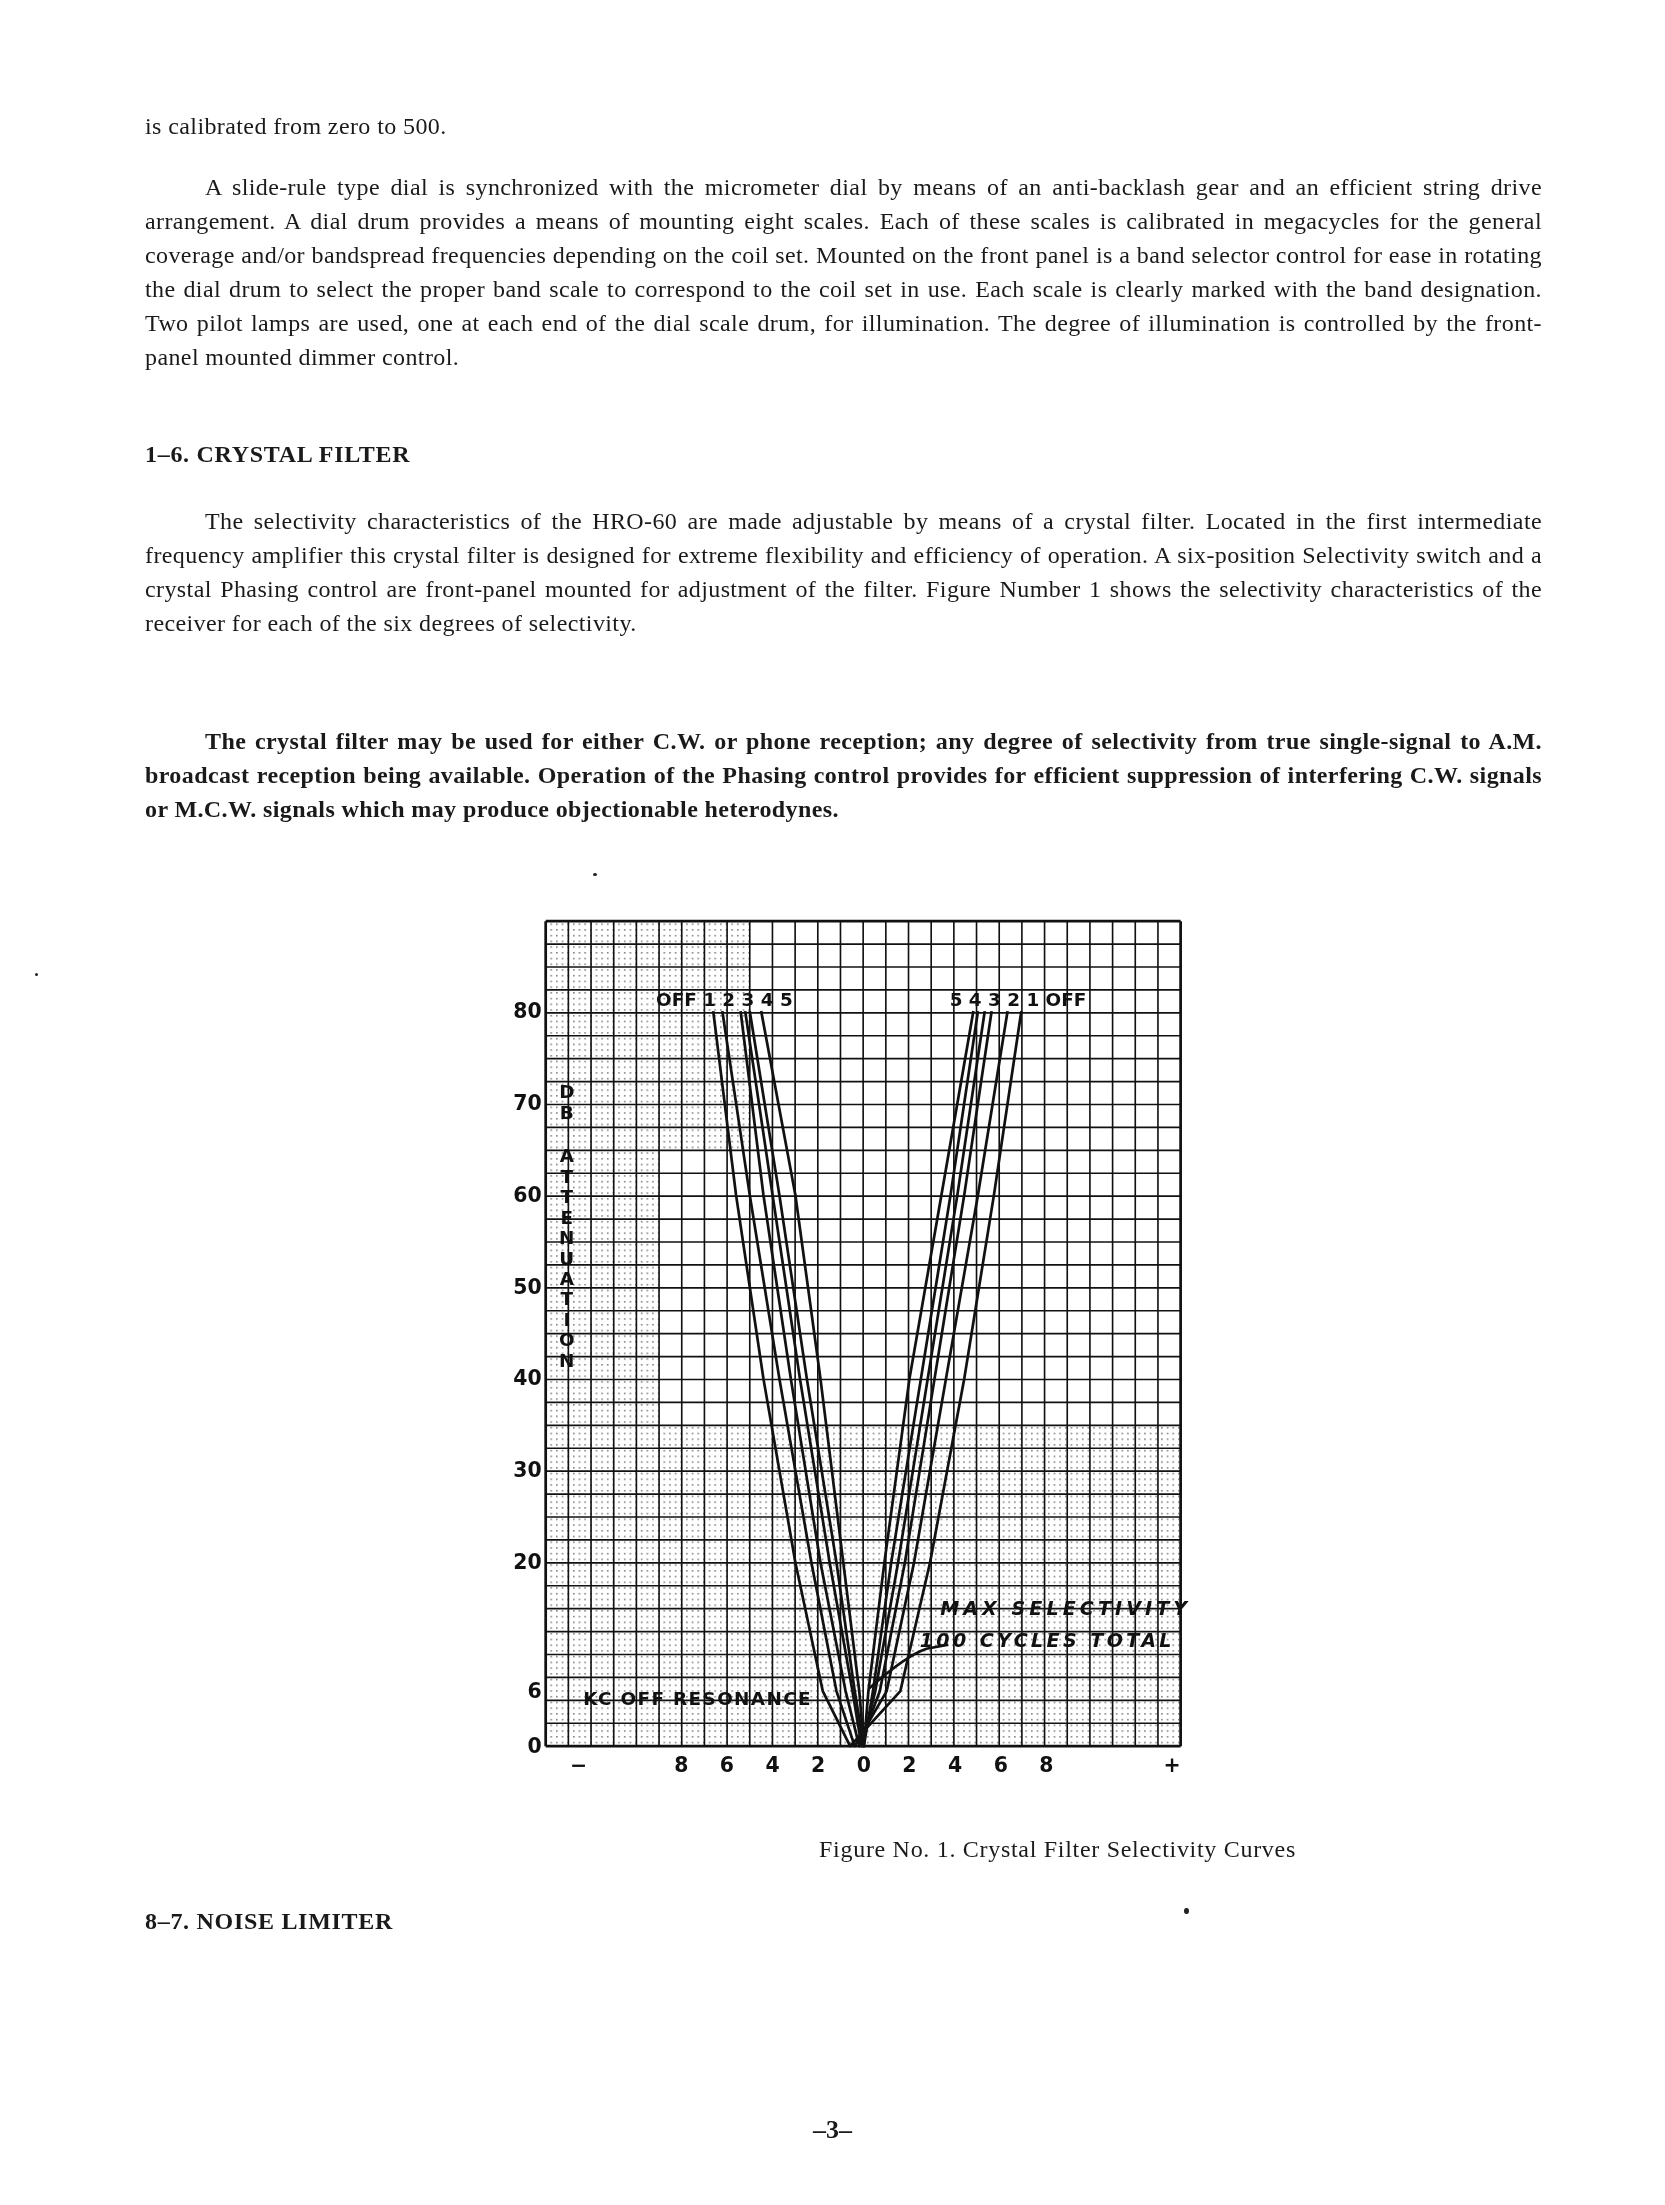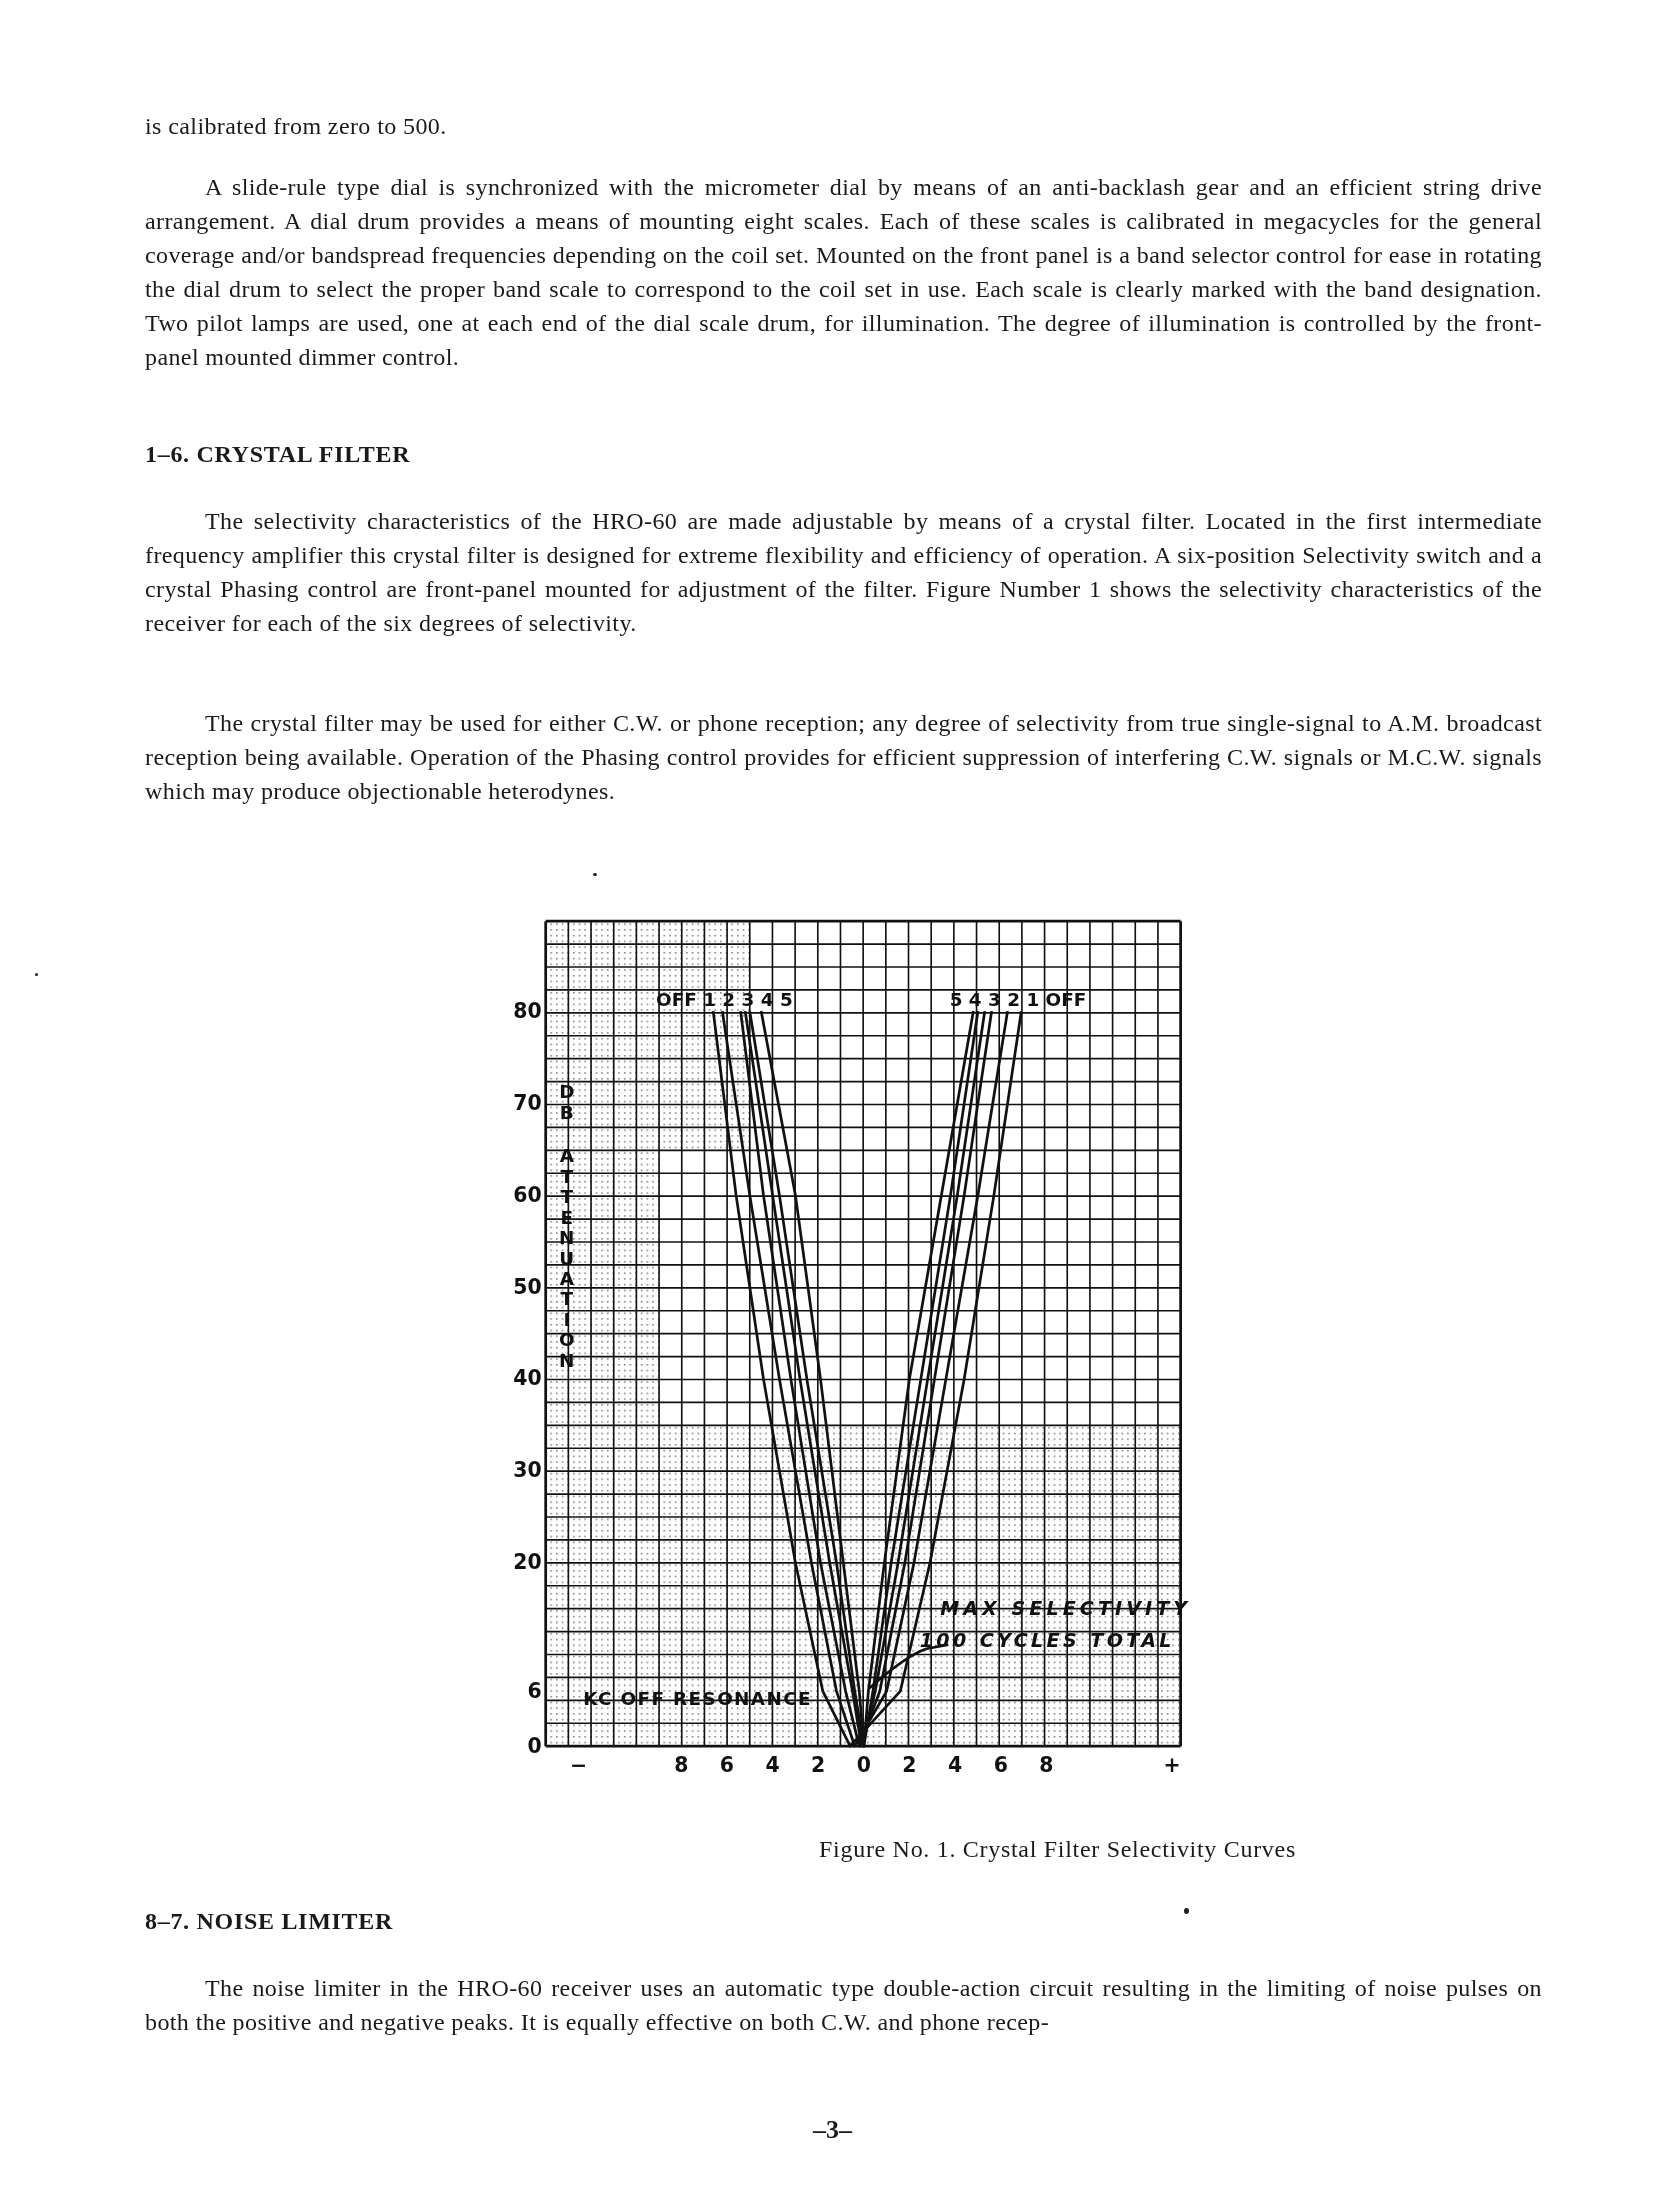--- a/index.html
+++ b/index.html
@@ -24,21 +24,21 @@
 <div class="page">
 
   <p class="para" style="top:109px;">is calibrated from zero to 500.</p>
 
   <p class="para indent" style="top:170px;">A slide-rule type dial is synchronized with the micrometer dial by means of an anti-backlash gear and an efficient string drive arrangement. A dial drum provides a means of mounting eight scales. Each of these scales is calibrated in megacycles for the general coverage and/or bandspread frequencies depending on the coil set. Mounted on the front panel is a band selector control for ease in rotating the dial drum to select the proper band scale to correspond to the coil set in use. Each scale is clearly marked with the band designation. Two pilot lamps are used, one at each end of the dial scale drum, for illumination. The degree of illumination is controlled by the front-panel mounted dimmer control.</p>
 
   <h2 class="heading" style="top:441px;">1–6. CRYSTAL FILTER</h2>
 
   <p class="para indent" style="top:504px;">The selectivity characteristics of the HRO-60 are made adjustable by means of a crystal filter. Located in the first intermediate frequency amplifier this crystal filter is designed for extreme flexibility and efficiency of operation. A six-position Selectivity switch and a crystal Phasing control are front-panel mounted for adjustment of the filter. Figure Number 1 shows the selectivity characteristics of the receiver for each of the six degrees of selectivity.</p>
 
-  <p class="para indent" style="top:706px;">The crystal filter may be used for either C.W. or phone reception; any degree of selectivity from true single-signal to A.M. broadcast reception being available. Operation of the Phasing control provides for efficient suppression of interfering C.W. signals or M.C.W. signals which may produce objectionable heterodynes.</p>
+  <p class="para indent" style="top:724px;font-weight:bold;">The crystal filter may be used for either C.W. or phone reception; any degree of selectivity from true single-signal to A.M. broadcast reception being available. Operation of the Phasing control provides for efficient suppression of interfering C.W. signals or M.C.W. signals which may produce objectionable heterodynes.</p>
 
   <svg id="chart" width="1665" height="1826" viewBox="0 0 2444 2680">
     <defs>
       <pattern id="dots" width="8.3" height="8.4" patternUnits="userSpaceOnUse">
         <rect width="8.3" height="8.4" fill="#ffffff"></rect>
         <rect x="3" y="3" width="2" height="2" fill="#555"></rect>
       </pattern>
     </defs>
     <g id="shading">
         <rect x="801" y="1352" width="299.57142857142856" height="336.38888888888886" fill="url(#dots)"></rect>
@@ -165,21 +165,20 @@
     <text class="chart-text chart-label-italic" x="1380" y="2370" font-size="28" letter-spacing="6">MAX SELECTIVITY</text>
     <text class="chart-text chart-label-italic" x="1350" y="2418" font-size="28" letter-spacing="5">100 CYCLES TOTAL</text>
     <path d="M1276 2478 Q1330 2430 1360 2420 L1392 2414" stroke="#111" stroke-width="4" fill="none"></path>
     <text class="chart-text" x="856" y="2502" font-size="27" letter-spacing="2">KC OFF RESONANCE</text>
   </svg>
 
   <p class="caption">Figure No. 1.  Crystal Filter Selectivity Curves</p>
 
   <h2 class="heading" style="top:1908px;">8–7. NOISE LIMITER</h2>
 
-  <p class="para indent" style="top:1971px;">The noise limiter in the HRO-60 receiver uses an automatic type double-action circuit resulting in the limiting of noise pulses on both the positive and negative peaks. It is equally effective on both C.W. and phone recep-</p>
 
   <div class="page-number">–3–</div>
 
   <div class="speck" style="left:593px;top:873px;width:4.1px;height:3.4px;"></div>
   <div class="speck" style="left:35px;top:973px;width:3.4px;height:3.4px;"></div>
   <div class="speck" style="left:1184px;top:1908px;width:4.8px;height:6.1px;"></div>
 </div>
 
 
 </body></html>

